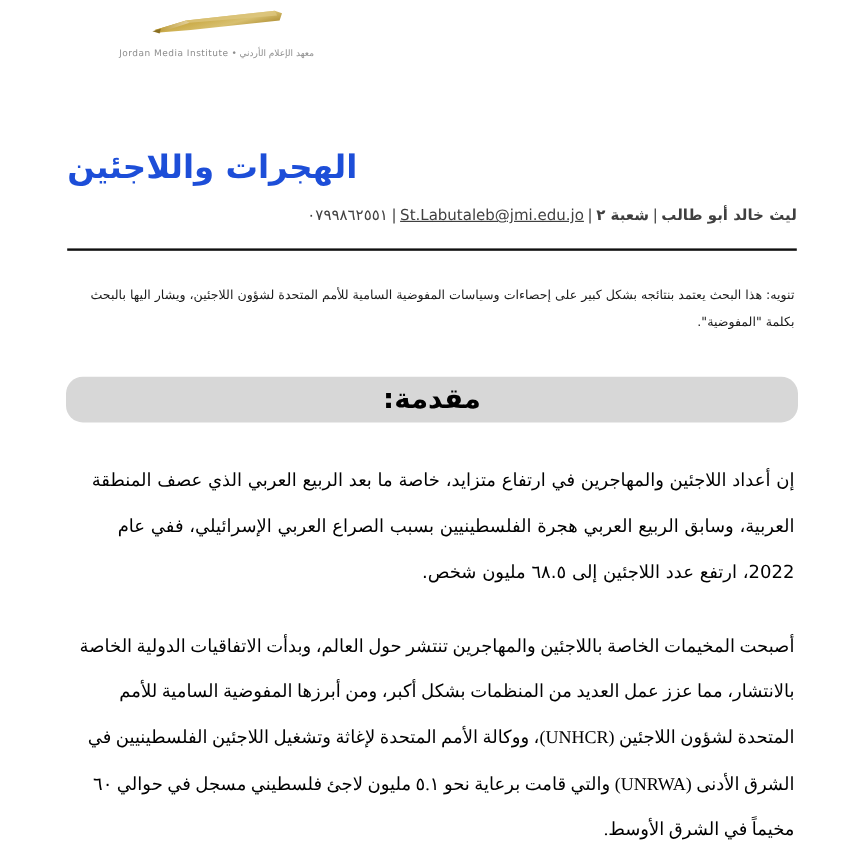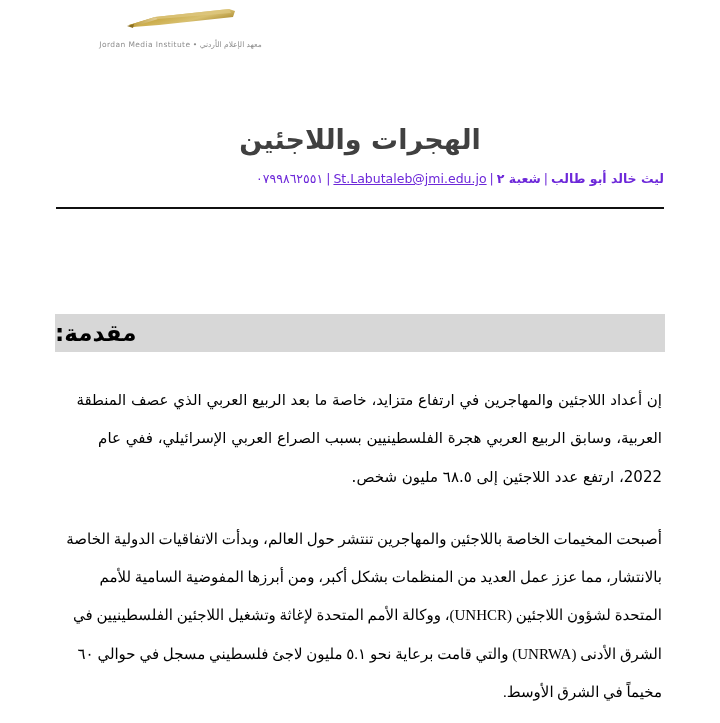--- a/index.html
+++ b/index.html
@@ -45,38 +45,38 @@
     white-space: nowrap;
     font-family: "DejaVu Sans", "Liberation Sans", sans-serif;
   }
 
   
   .doc-title {
     position: absolute;
     top: 104px;
     right: 56px;
     left: 56px;
-    text-align: center;
+    text-align: left;
     font-size: 27px;
     font-weight: bold;
-    color: #404040;
+    color: #1d4ed8;
     line-height: 1.35;
     font-family: "DejaVu Sans", "Liberation Sans", sans-serif;
   }
 
   
   .byline {
     position: absolute;
     top: 170px;
     right: 56px;
     left: 56px;
     text-align: right;
     font-size: 12.5px;
     font-weight: bold;
-    color: #6d28d9;
+    color: #404040;
     direction: rtl;
     white-space: nowrap;
     line-height: 1.5;
   }
   .byline .sep {
     font-weight: normal;
     padding: 0 3px;
   }
   .byline .email {
     text-decoration: underline;
@@ -120,22 +120,23 @@
   .section-banner {
     position: absolute;
     top: 314px;
     right: 55px;
     width: 610px;
     height: 38px;
     background: #d7d7d7;
     box-sizing: border-box;
     display: flex;
     align-items: center;
-    justify-content: flex-end;
+    justify-content: center;
     padding-right: 0;
+    border-radius: 14px;
   }
   .section-banner .section-title {
     font-size: 23px;
     font-weight: bold;
     color: #000000;
     line-height: 1;
     direction: rtl;
   }
 
   
@@ -188,20 +189,21 @@
   </div>
 
   <h1 class="doc-title">الهجرات واللاجئين</h1>
 
   <div class="byline">
     <span>ليث خالد أبو طالب</span><span class="sep">|</span><span>شعبة ٢</span><span class="sep">|</span><span class="email">St.Labutaleb@jmi.edu.jo</span><span class="sep">|</span><span class="phone">٠٧٩٩٨٦٢٥٥١</span>
   </div>
 
   <div class="hrule"></div>
 
+  <p class="note">تنويه: هذا البحث يعتمد بنتائجه بشكل كبير على إحصاءات وسياسات المفوضية السامية للأمم المتحدة لشؤون اللاجئين، ويشار اليها بالبحث بكلمة "المفوضية".</p>
 
   <div class="section-banner">
     <span class="section-title">مقدمة:</span>
   </div>
 
   <div class="body-wrap">
     <p class="para first">إن أعداد اللاجئين والمهاجرين في ارتفاع متزايد، خاصة ما بعد الربيع العربي الذي عصف المنطقة العربية، وسابق الربيع العربي هجرة الفلسطينيين بسبب الصراع العربي الإسرائيلي، ففي عام 2022، ارتفع عدد اللاجئين إلى ٦٨.٥ مليون شخص.</p>
     <p class="para second">أصبحت المخيمات الخاصة باللاجئين والمهاجرين تنتشر حول العالم، وبدأت الاتفاقيات الدولية الخاصة بالانتشار، مما عزز عمل العديد من المنظمات بشكل أكبر، ومن أبرزها المفوضية السامية للأمم المتحدة لشؤون اللاجئين (UNHCR)، ووكالة الأمم المتحدة لإغاثة وتشغيل اللاجئين الفلسطينيين في الشرق الأدنى (UNRWA) والتي قامت برعاية نحو ٥.١ مليون لاجئ فلسطيني مسجل في حوالي ٦٠ مخيماً في الشرق الأوسط.</p>
   </div>
 

